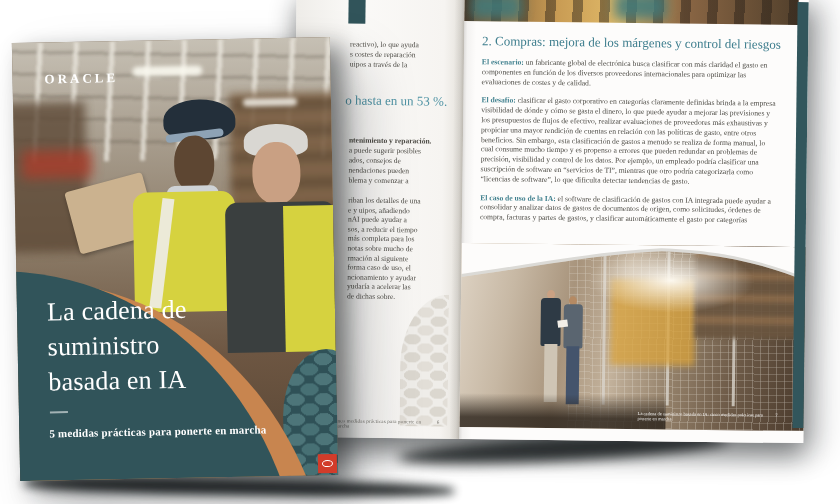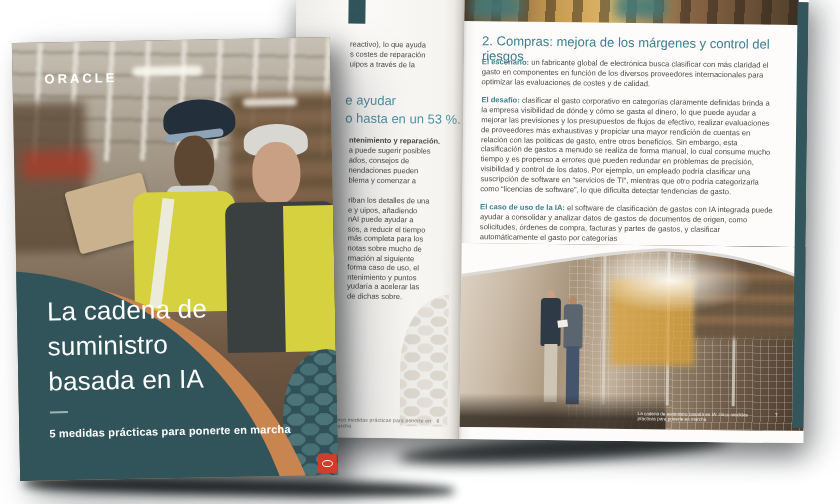--- a/index.html
+++ b/index.html
@@ -1,19 +1,19 @@
 <!DOCTYPE html>
 <html><head>
 <meta charset="utf-8">
 <style>
   * { margin:0; padding:0; box-sizing:border-box; }
   html,body { background:#ffffff; }
   .stage {
     position:relative; width:840px; height:504px; overflow:hidden;
-    background:#ffffff; font-family:Liberation Sans, sans-serif;
+    background:#ffffff; font-family:Liberation Serif, serif;
   }
 
   
   .spread { position:absolute; left:294px; top:-8px; width:512px; height:448px; transform:rotate(0.7deg); z-index:2; }
   .pages { position:absolute; inset:0; background:#fbfaf8; box-shadow: 0 14px 26px rgba(15,20,22,.45), 16px 8px 30px rgba(15,20,22,.22); }
 
   .left-page { position:absolute; left:0; top:0; width:168px; height:100%;
     background:linear-gradient(90deg,#efede9 0%,#fbfaf8 35%,#f6f4f1 88%,#e6e3dd 98%,#d6d2ca 100%); }
   .left-tab { position:absolute; left:52px; top:0; width:17px; height:34px; background:#31545a; }
   .lp-text { color:#4c4a44; font-size:7.5px; line-height:10px; position:absolute; left:54px; width:112px; }
@@ -139,40 +139,39 @@
     <div class="pages">
 
       <div class="left-page">
         <div class="left-tab"></div>
         <div class="lp-text lp-frag1">
             <div>reactivo), lo que ayuda</div>
             <div>s costes de reparación</div>
             <div>uipos a través de la</div>
           </div>
         <div class="lp-callout">
-            <div>e ayudar</div>
             <div>o hasta en un 53 %.</div>
           </div>
         <div class="lp-text lp-frag2">
             <div>ntenimiento y reparación.</div>
             <div>a puede sugerir posibles</div>
             <div>ados, consejos de</div>
             <div>nendaciones pueden</div>
             <div>blema y comenzar a</div>
           </div>
         <div class="lp-text lp-frag3">
             <div>riban los detalles de una</div>
             <div>e y uipos, añadiendo</div>
             <div>nAI puede ayudar a</div>
             <div>sos, a reducir el tiempo</div>
             <div>más completa para los</div>
             <div>notas sobre mucho de</div>
             <div>rmación al siguiente</div>
             <div>forma caso de uso, el</div>
-            <div>ntenimiento y puntos</div>
+            <div>ncionamiento y ayudar</div>
             <div>yudaría a acelerar las</div>
             <div>de dichas sobre.</div>
           </div>
         <div class="lp-mosaic-light"></div>
         <div class="lp-footer">
           <span>cinco medidas prácticas para ponerte en marcha</span>
           <span>6</span>
         </div>
       </div>
 

